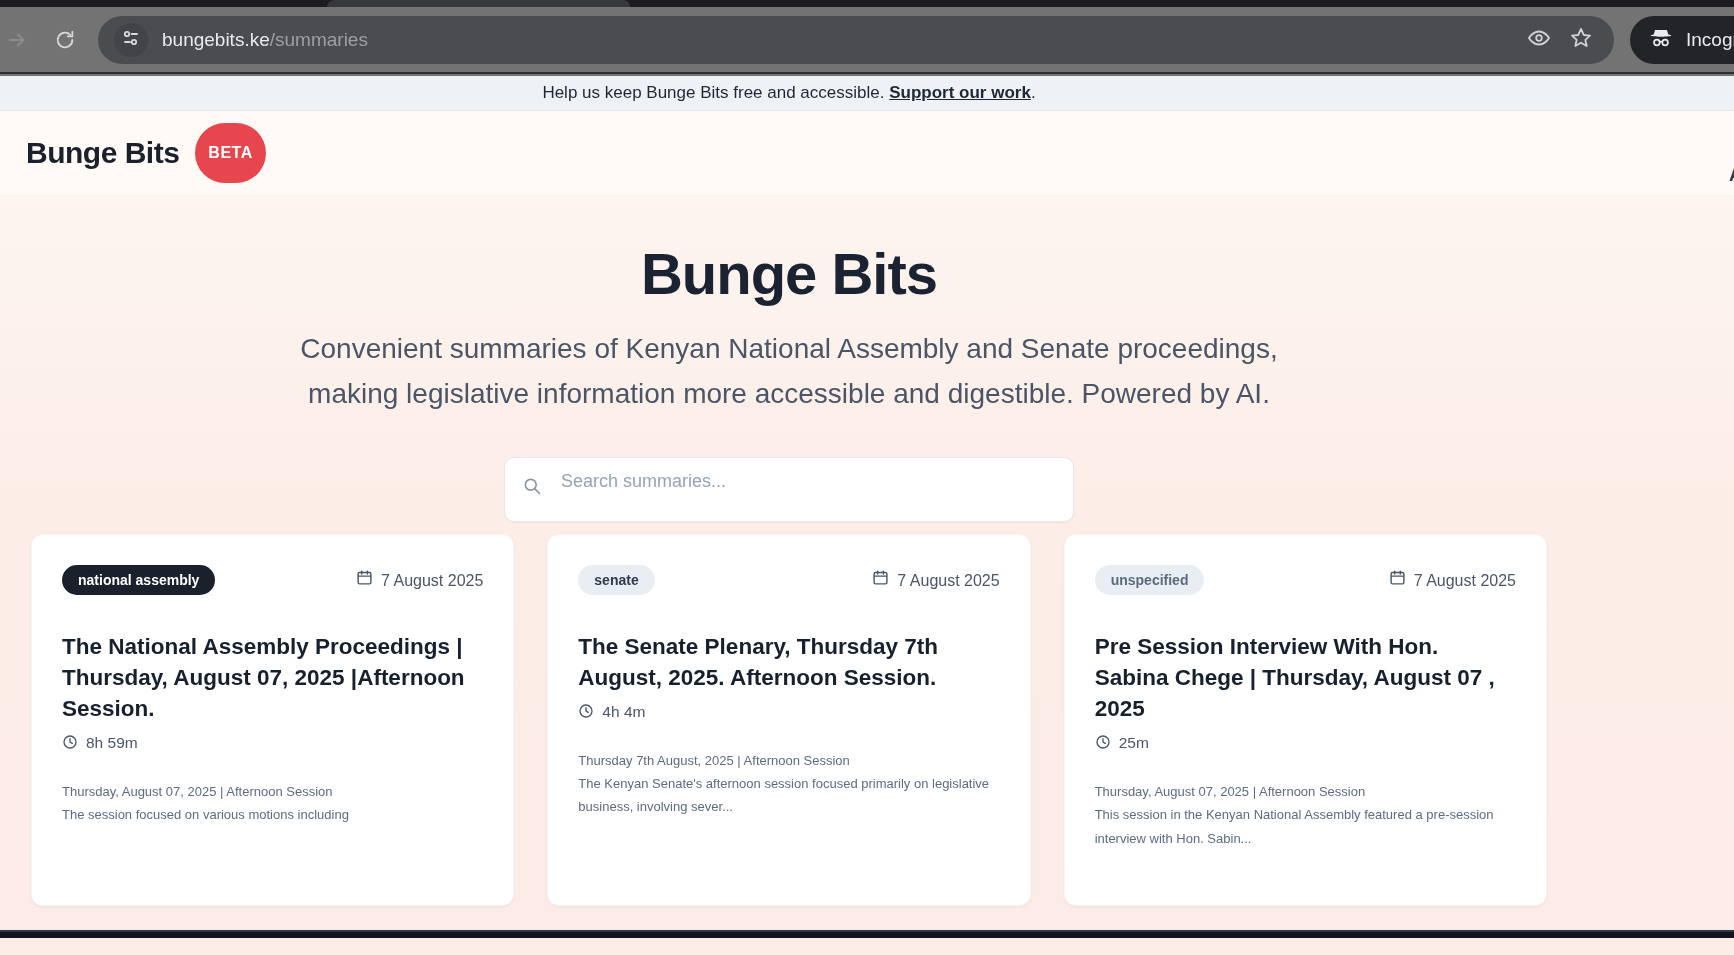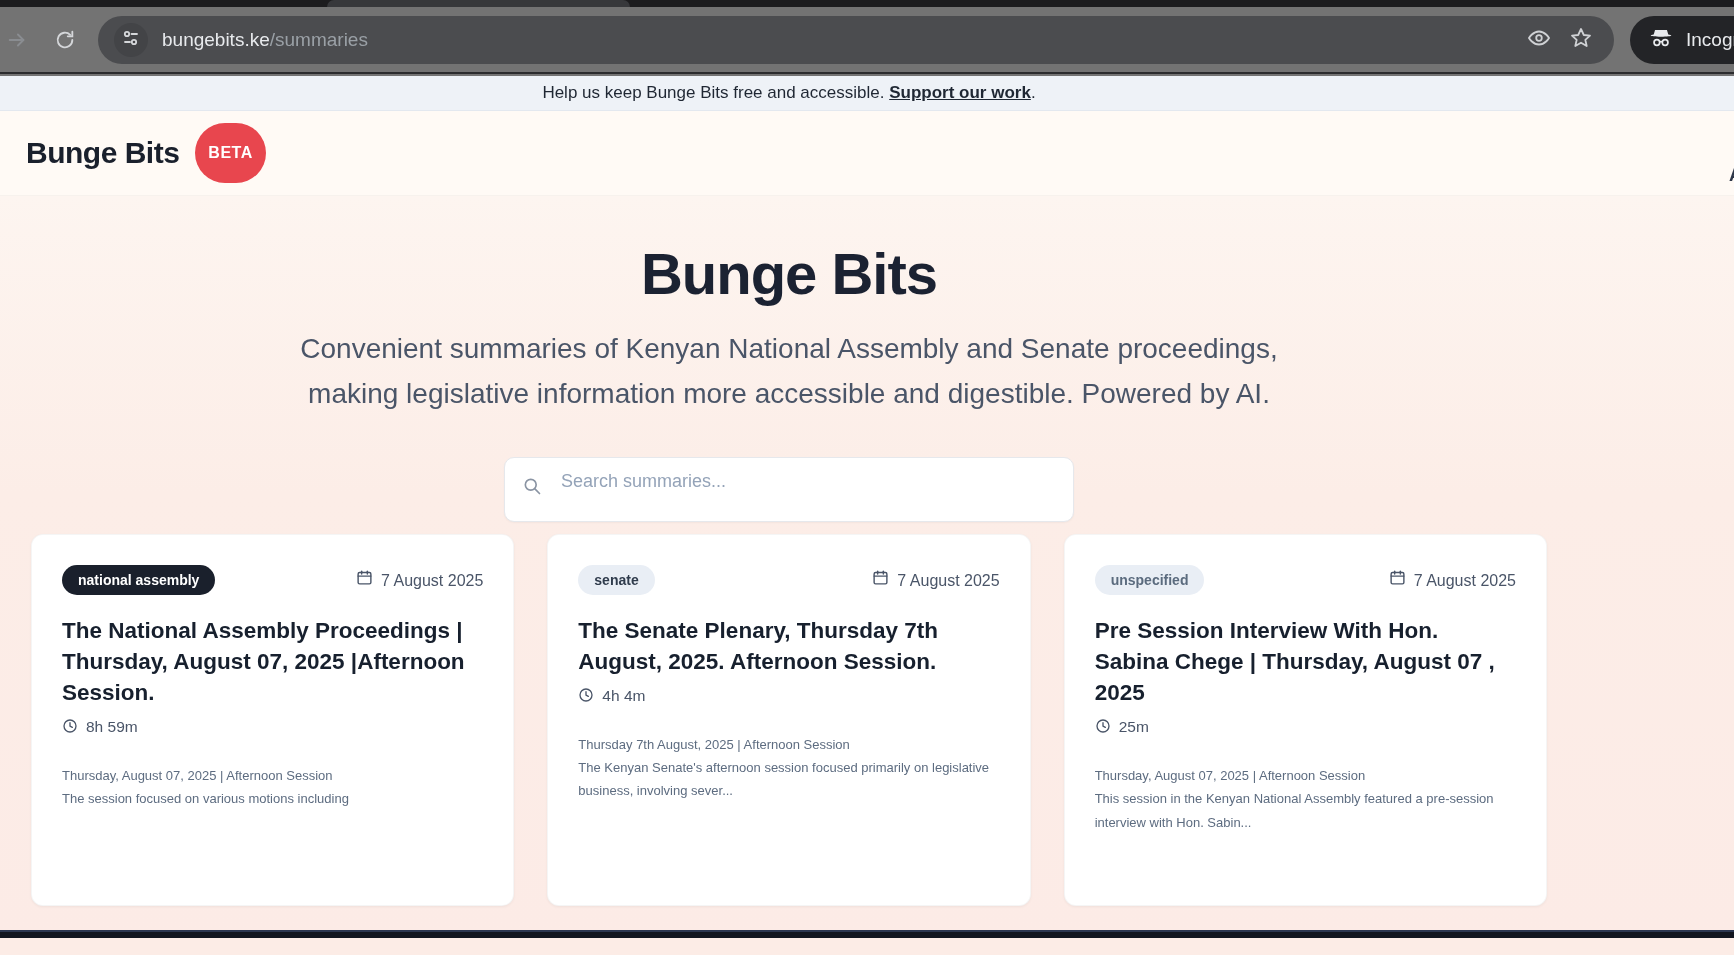--- a/index.html
+++ b/index.html
@@ -63,21 +63,21 @@
   .cards { margin: 12px 0 0 31px; width: 1516px; display: grid;
     grid-template-columns: repeat(3, 1fr); gap: 33px; }
   .card { background: #ffffff; border-radius: 12px; padding: 30px; height: 372px; overflow: hidden;
     border: 1px solid rgba(0,0,0,0.04); box-shadow: 0 1px 3px rgba(0,0,0,0.05); cursor: pointer; }
   .card-top { display: flex; justify-content: space-between; align-items: center; gap: 48px; }
   .badge { font-size: 14px; font-weight: 700; padding: 7px 16px; border-radius: 999px; white-space: nowrap; }
   .badge-dark  { background: #1a202c; color: #ffffff; }
   .badge-light { background: #e9eef5; color: #2f3b4c; }
   .badge-muted { background: #e9eef5; color: #5b6b7e; }
   .date { display: flex; align-items: flex-end; gap: 8px; color: #4a5568; font-size: 16px; }
-  .card-title { margin-top: 20px; font-size: 22.5px; font-weight: 700; color: #17202e; line-height: 1.38; }
+  .card-title { margin-top: 36px; font-size: 22.5px; font-weight: 700; color: #17202e; line-height: 1.38; }
   .duration { margin-top: 10px; display: flex; align-items: flex-start; gap: 8px; color: #4a5568; font-size: 15.5px; }
   .excerpt { margin-top: 26px; color: #5d6c80; font-size: 13px; line-height: 1.8; }
 
   
   .bottombar { position: absolute; left: 0; right: 0; bottom: 0; height: 8px;
     background: #12151f; border-top: 2px solid #2c3650; }
 </style>
 </head>
 <body>
 

